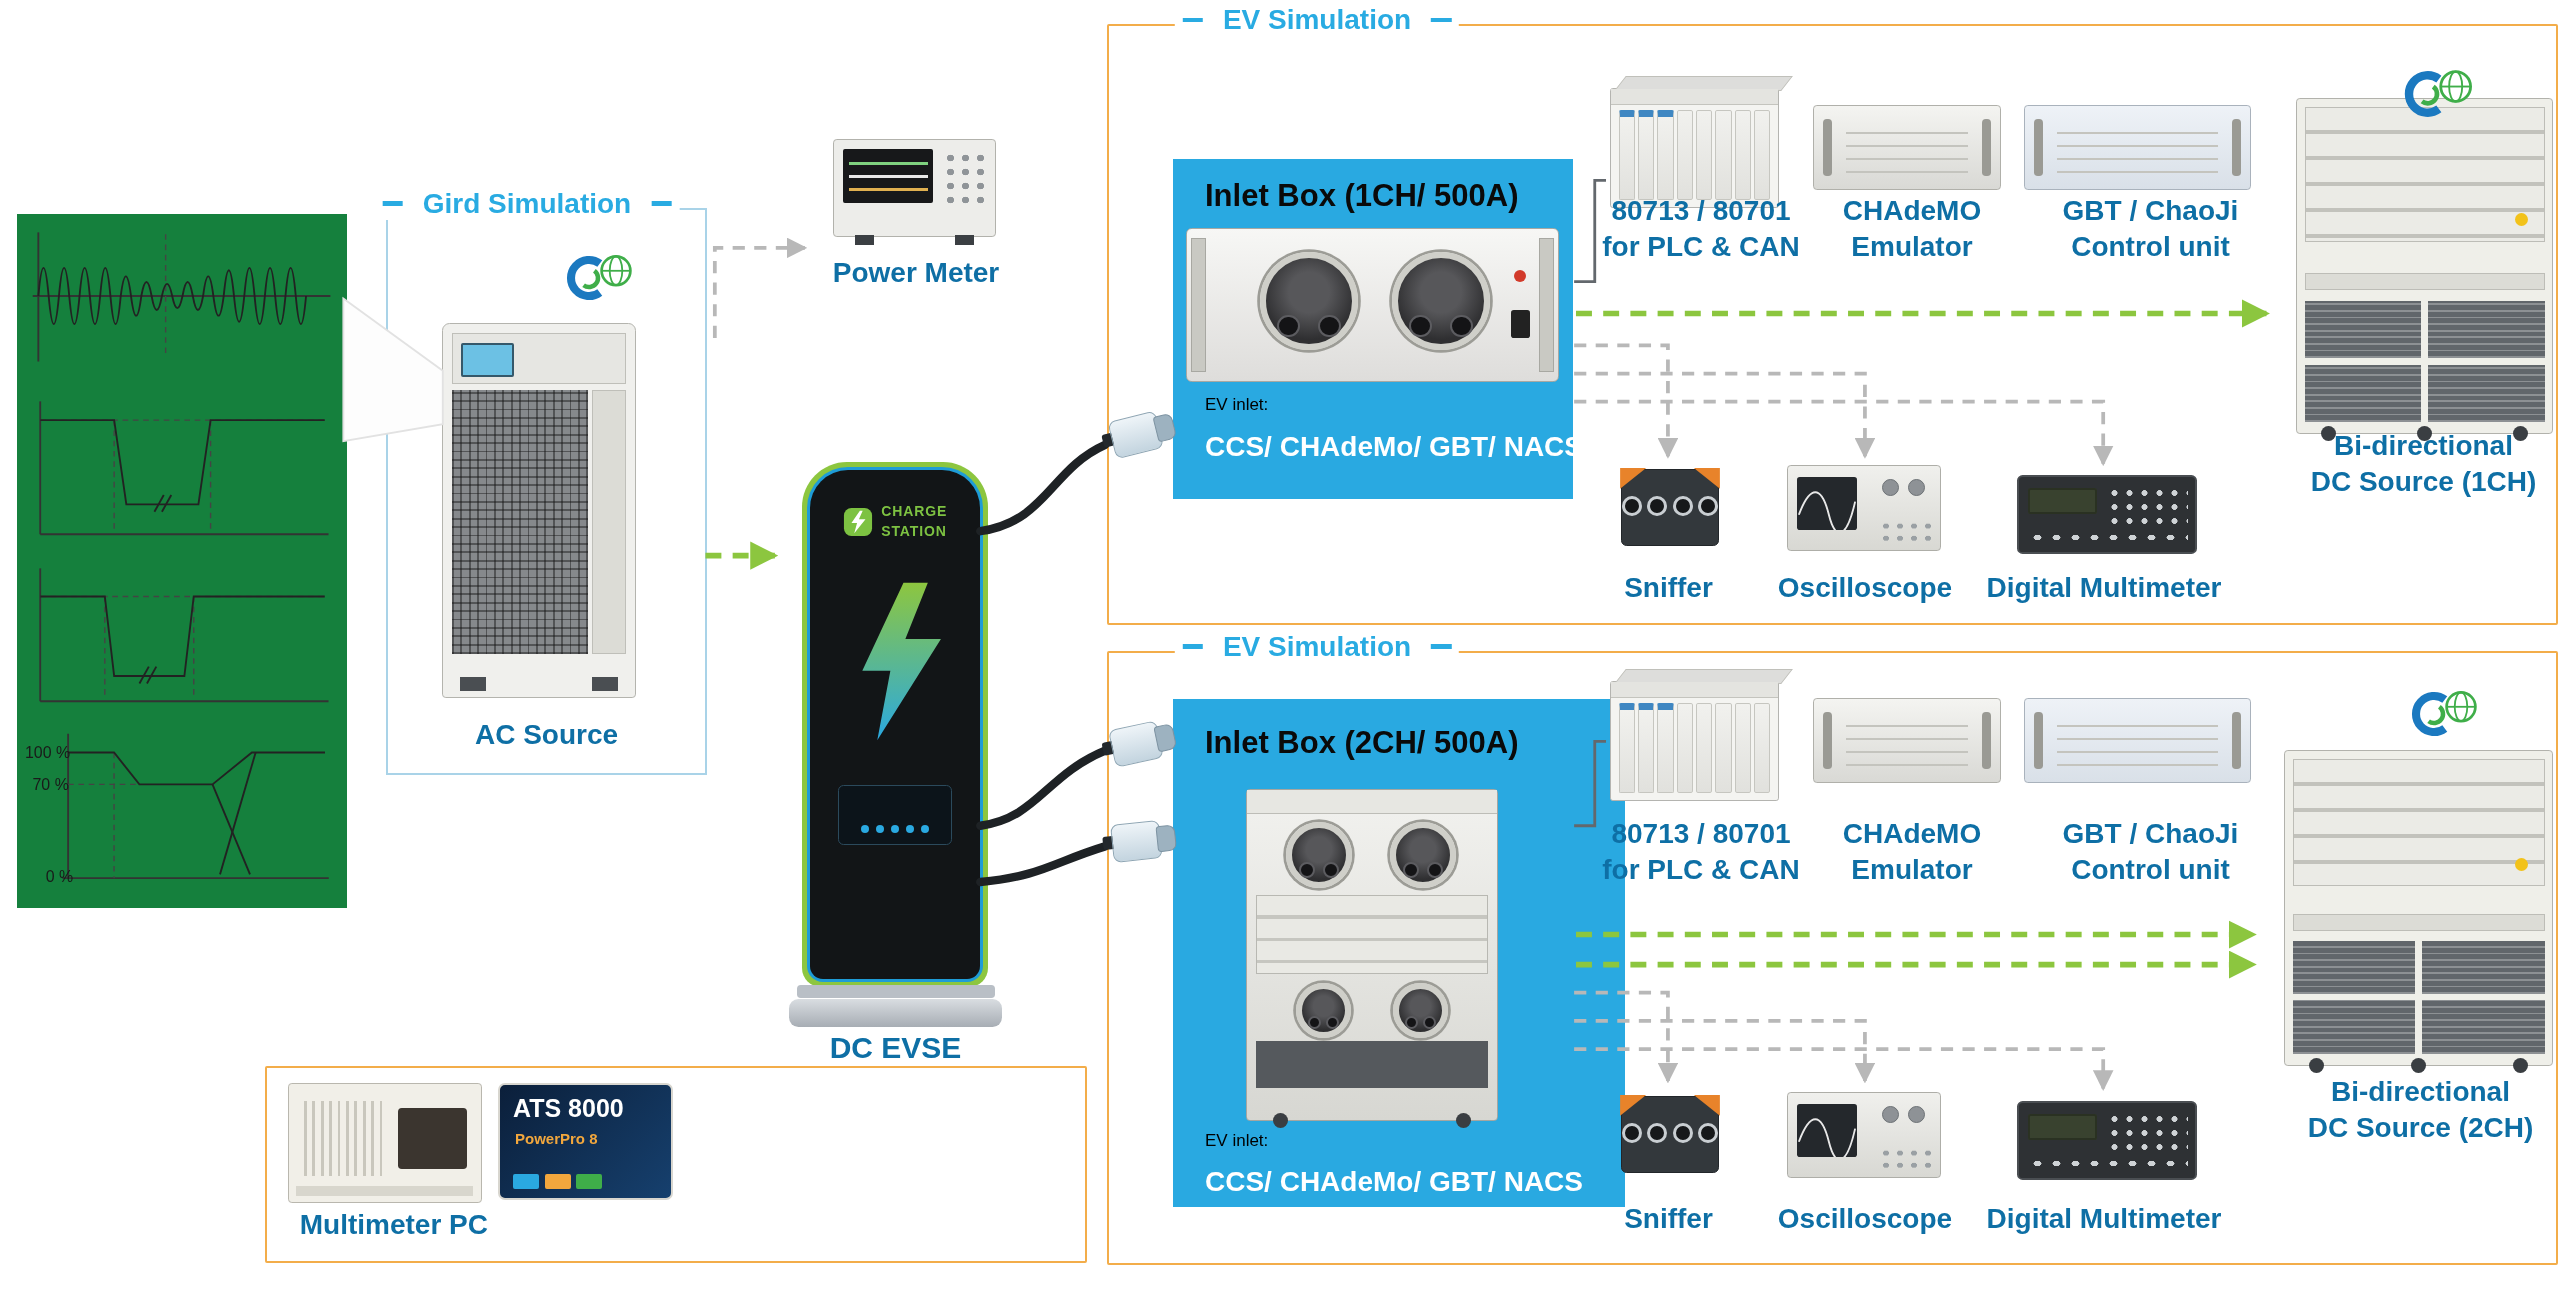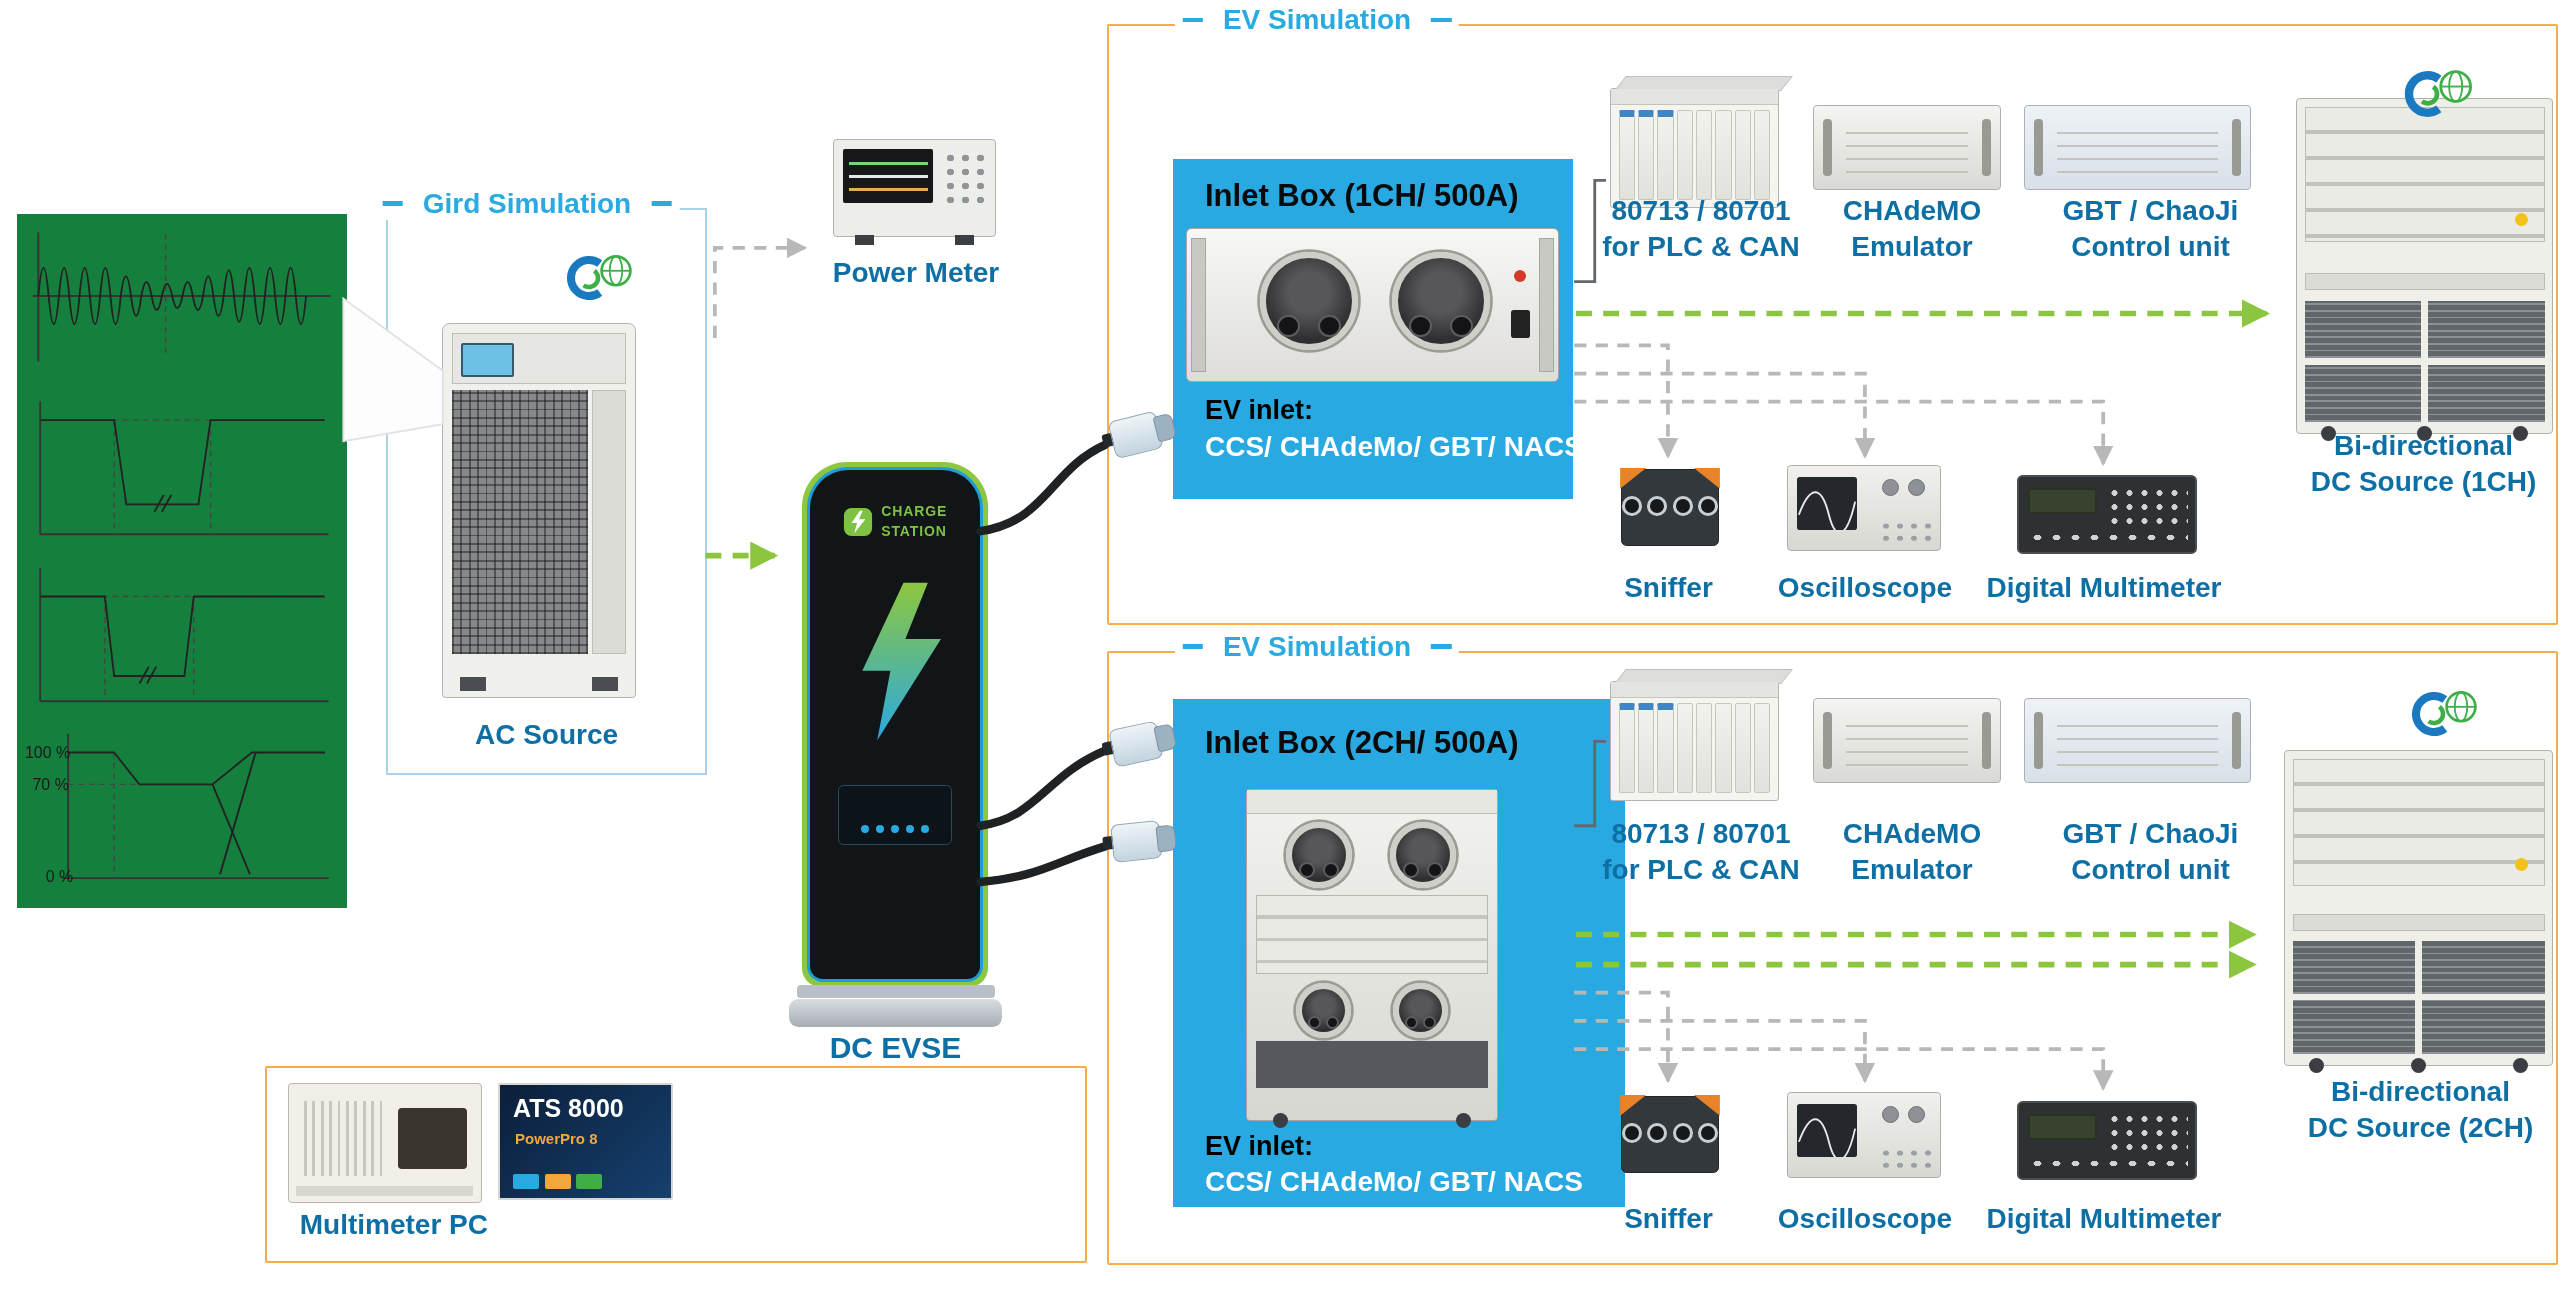--- a/index.html
+++ b/index.html
@@ -13,21 +13,21 @@
   .sec-box{position:absolute;border:2.8px solid #f3ad4a;border-radius:1.9px}
   .grid-box{position:absolute;border:2.8px solid #a9d3e8}
   .sec-tag{position:absolute;top:-22.5px;background:#fff;font-weight:700;font-size:28px;
            color:#29abe2;padding:0 7.5px;white-space:nowrap;display:flex;align-items:center;gap:20px;z-index:50;
            transform:translateX(-50%)}
   .tick{display:inline-block;width:20.6px;height:4.7px;background:#29abe2}
 
   
   .blue-box{position:absolute;background:#29a9e1}
   .inlet-title{position:absolute;color:#0a0a0a;font-weight:700;font-size:31px;white-space:nowrap}
-  .ev-inlet-label{position:absolute;color:#000;font-weight:700;font-size:27px}
+  .ev-inlet-label{position:absolute;color:#000;font-weight:400;font-size:17px}
   .ev-inlet-value{position:absolute;color:#fff;font-weight:700;font-size:28px;white-space:nowrap}
 
   
   .ln-gray{stroke:#b8b8b8;stroke-width:4;fill:none;stroke-dasharray:13 10}
   .ln-green{stroke:#8cc63f;stroke-width:6;fill:none;stroke-dasharray:17 12}
   .ln-solid{stroke:#63686d;stroke-width:3;fill:none}
   .ln-cable{stroke:#1e2225;stroke-width:9;fill:none;stroke-linecap:round}
 
   
   .wpanel{position:absolute;left:17px;top:214px;width:330px;height:694px;background:#15803d}
@@ -139,21 +139,21 @@
   .connector .ct{position:absolute;right:0;top:5.6px;width:17px;height:24.4px;background:#9db2c0;
                  border:1.9px solid #7d93a2;border-radius:3.8px 7.5px 7.5px 3.8px}
   .connector .cc{position:absolute;left:0;top:11.3px;width:13px;height:13px;background:#23282c;border-radius:2.8px}
 
   
   .ipc{position:absolute;background:#f1efe8;border:1.9px solid #b9b7ae;border-radius:3.8px}
   .ipc .vgrid{position:absolute;left:8%;top:14%;width:42%;height:64%;
       background:repeating-linear-gradient(90deg,#c9c7bd 0 2.8px,transparent 2.8px 8.4px)}
   .ipc .bay{position:absolute;right:7%;top:20%;width:36%;height:52%;background:#3b352f;border-radius:3.8px}
   .ipc .strip{position:absolute;left:4%;right:4%;bottom:5%;height:9%;background:#d8d6cd}
-  .ats{position:absolute;background:linear-gradient(135deg,#0b1f3a,#16406e);border:2.8px solid #d8d6cf;border-radius:2px}
+  .ats{position:absolute;background:linear-gradient(135deg,#0b1f3a,#16406e);border:2.8px solid #d8d6cf;border-radius:7px}
   .ats .t1{position:absolute;left:13px;top:9.4px;color:#fff;font-weight:700;font-size:25px}
   .ats .t2{position:absolute;left:15px;top:45px;color:#f2a73d;font-weight:700;font-size:15px}
   .ats .chips{position:absolute;left:13px;bottom:9.4px;display:flex;gap:5.6px}
   .ats .chips span{width:26px;height:15px;border-radius:1.9px}
   .bullets{position:absolute;left:448px;top:26px;margin:0;padding-left:24.4px;font-size:22.5px;color:#111;
            line-height:38px;list-style:disc}
 </style>
 </head>
 <body>
 

